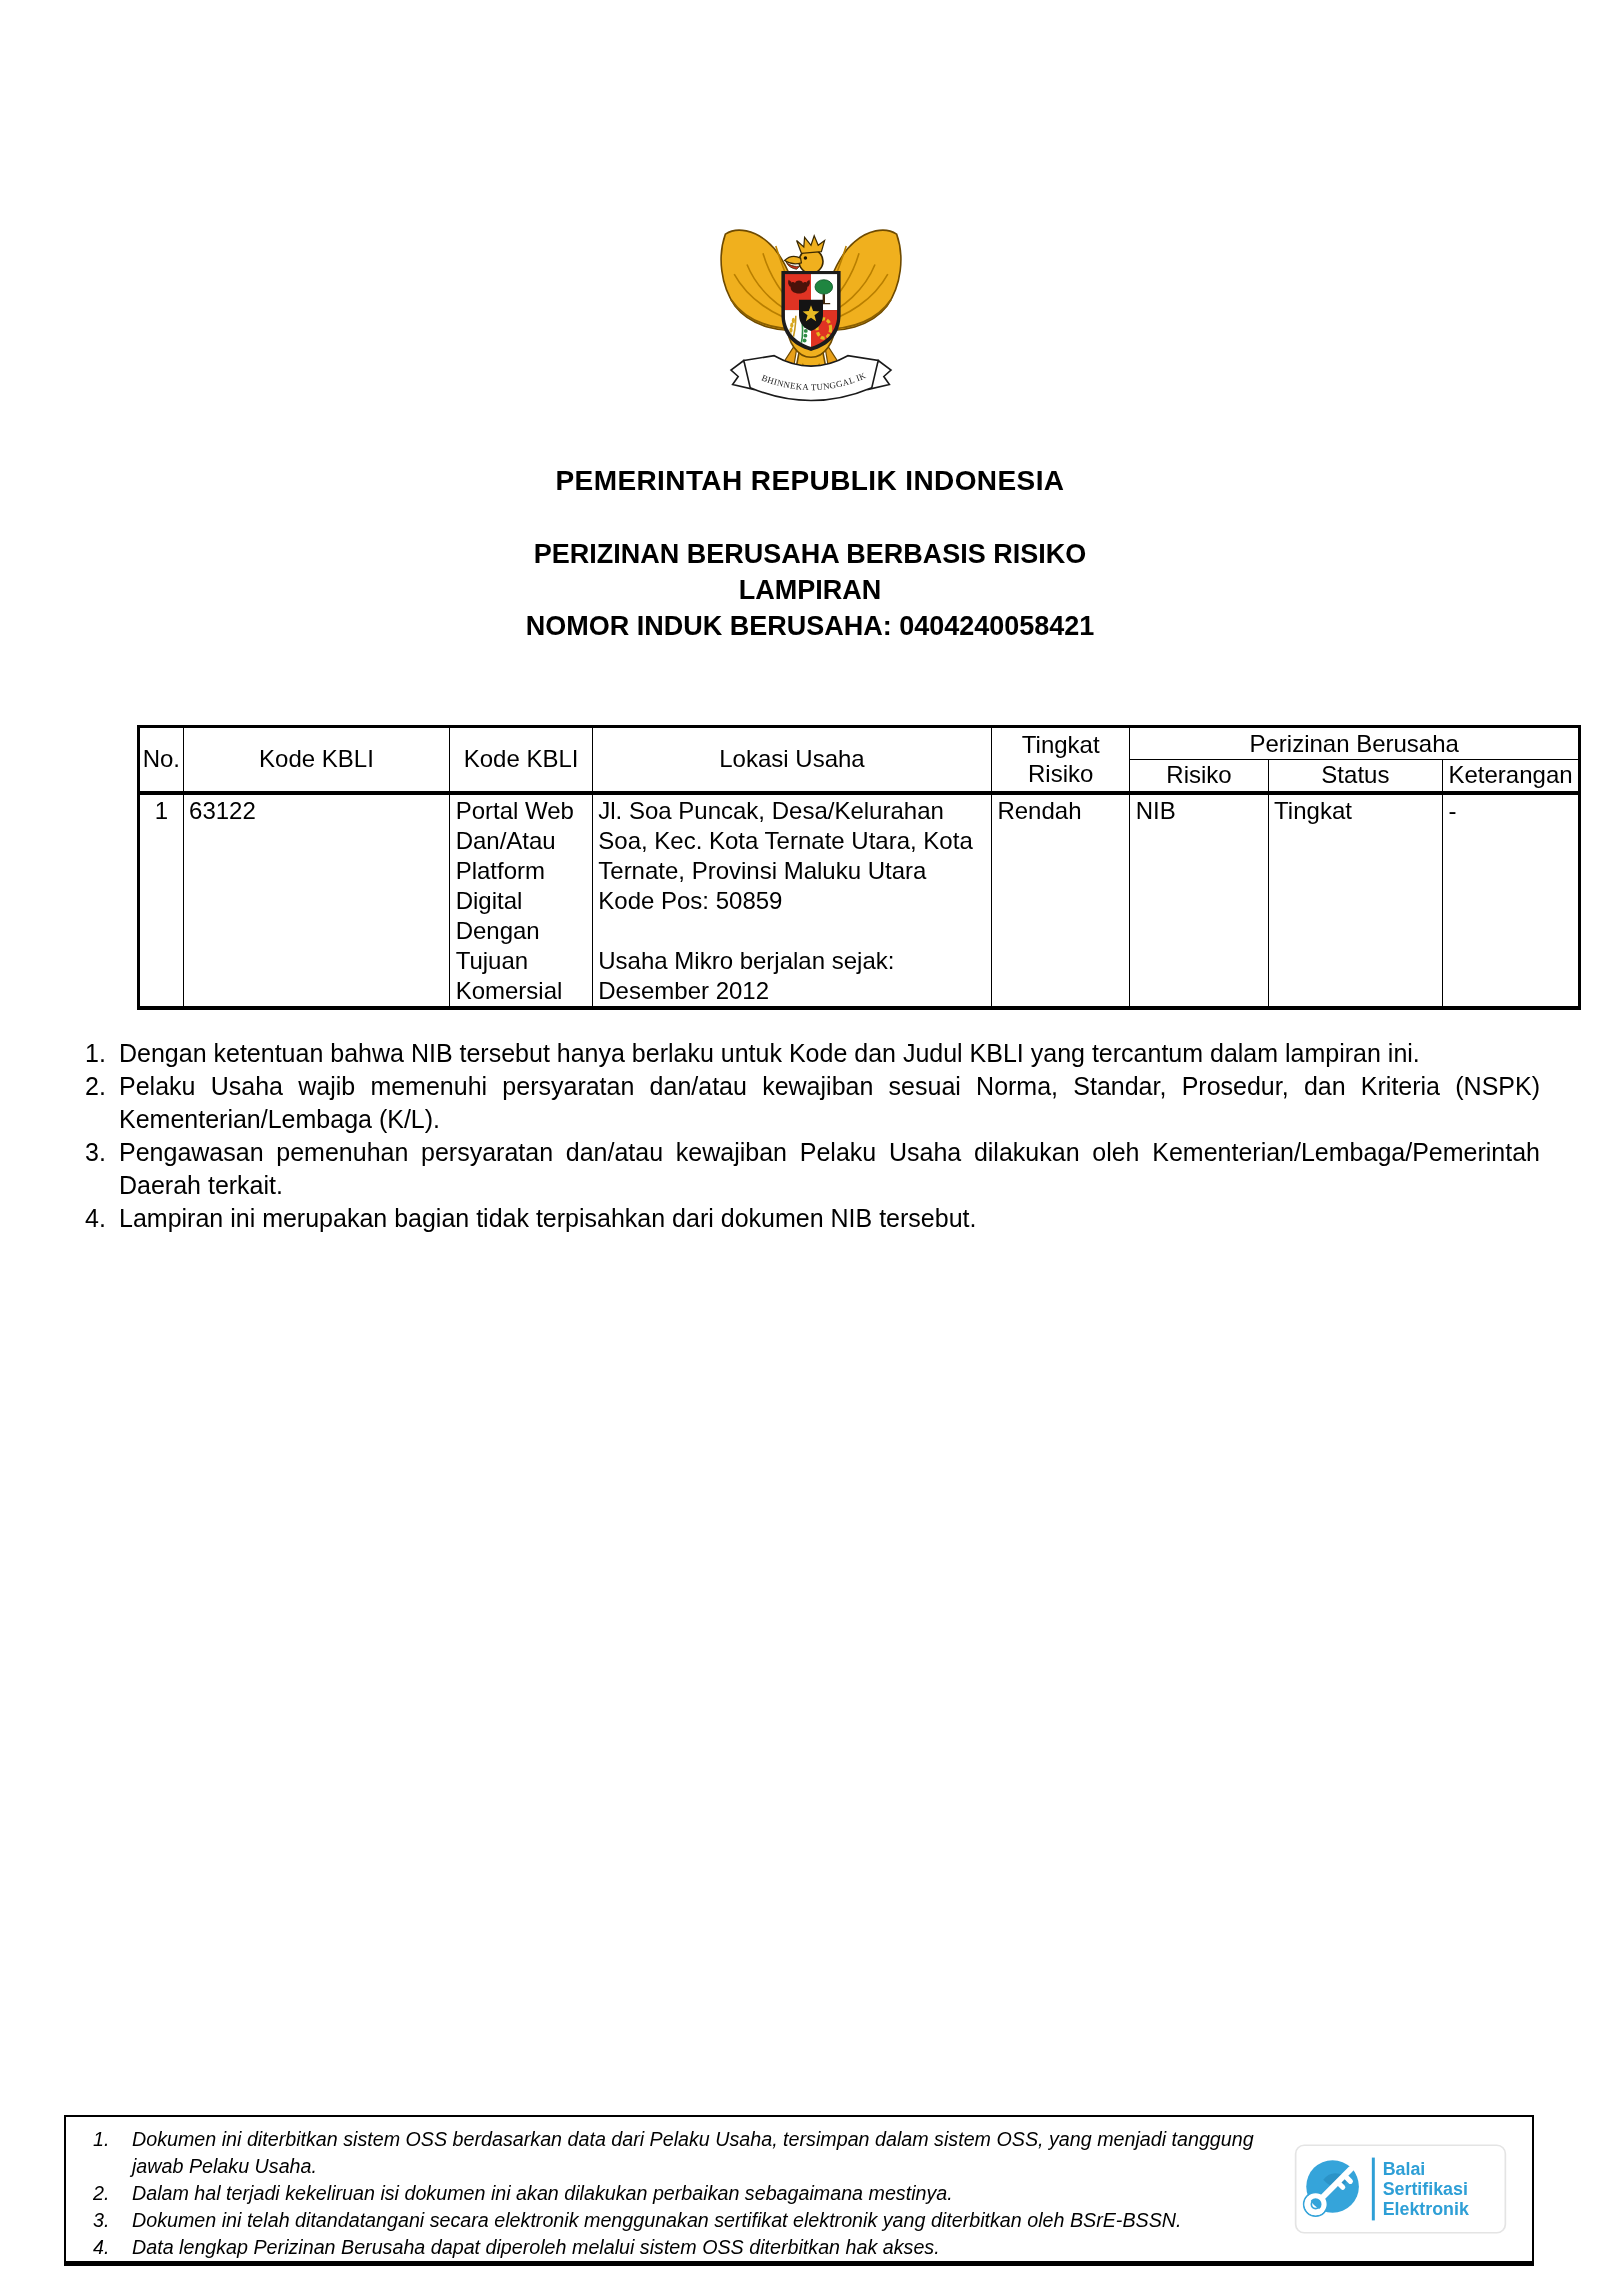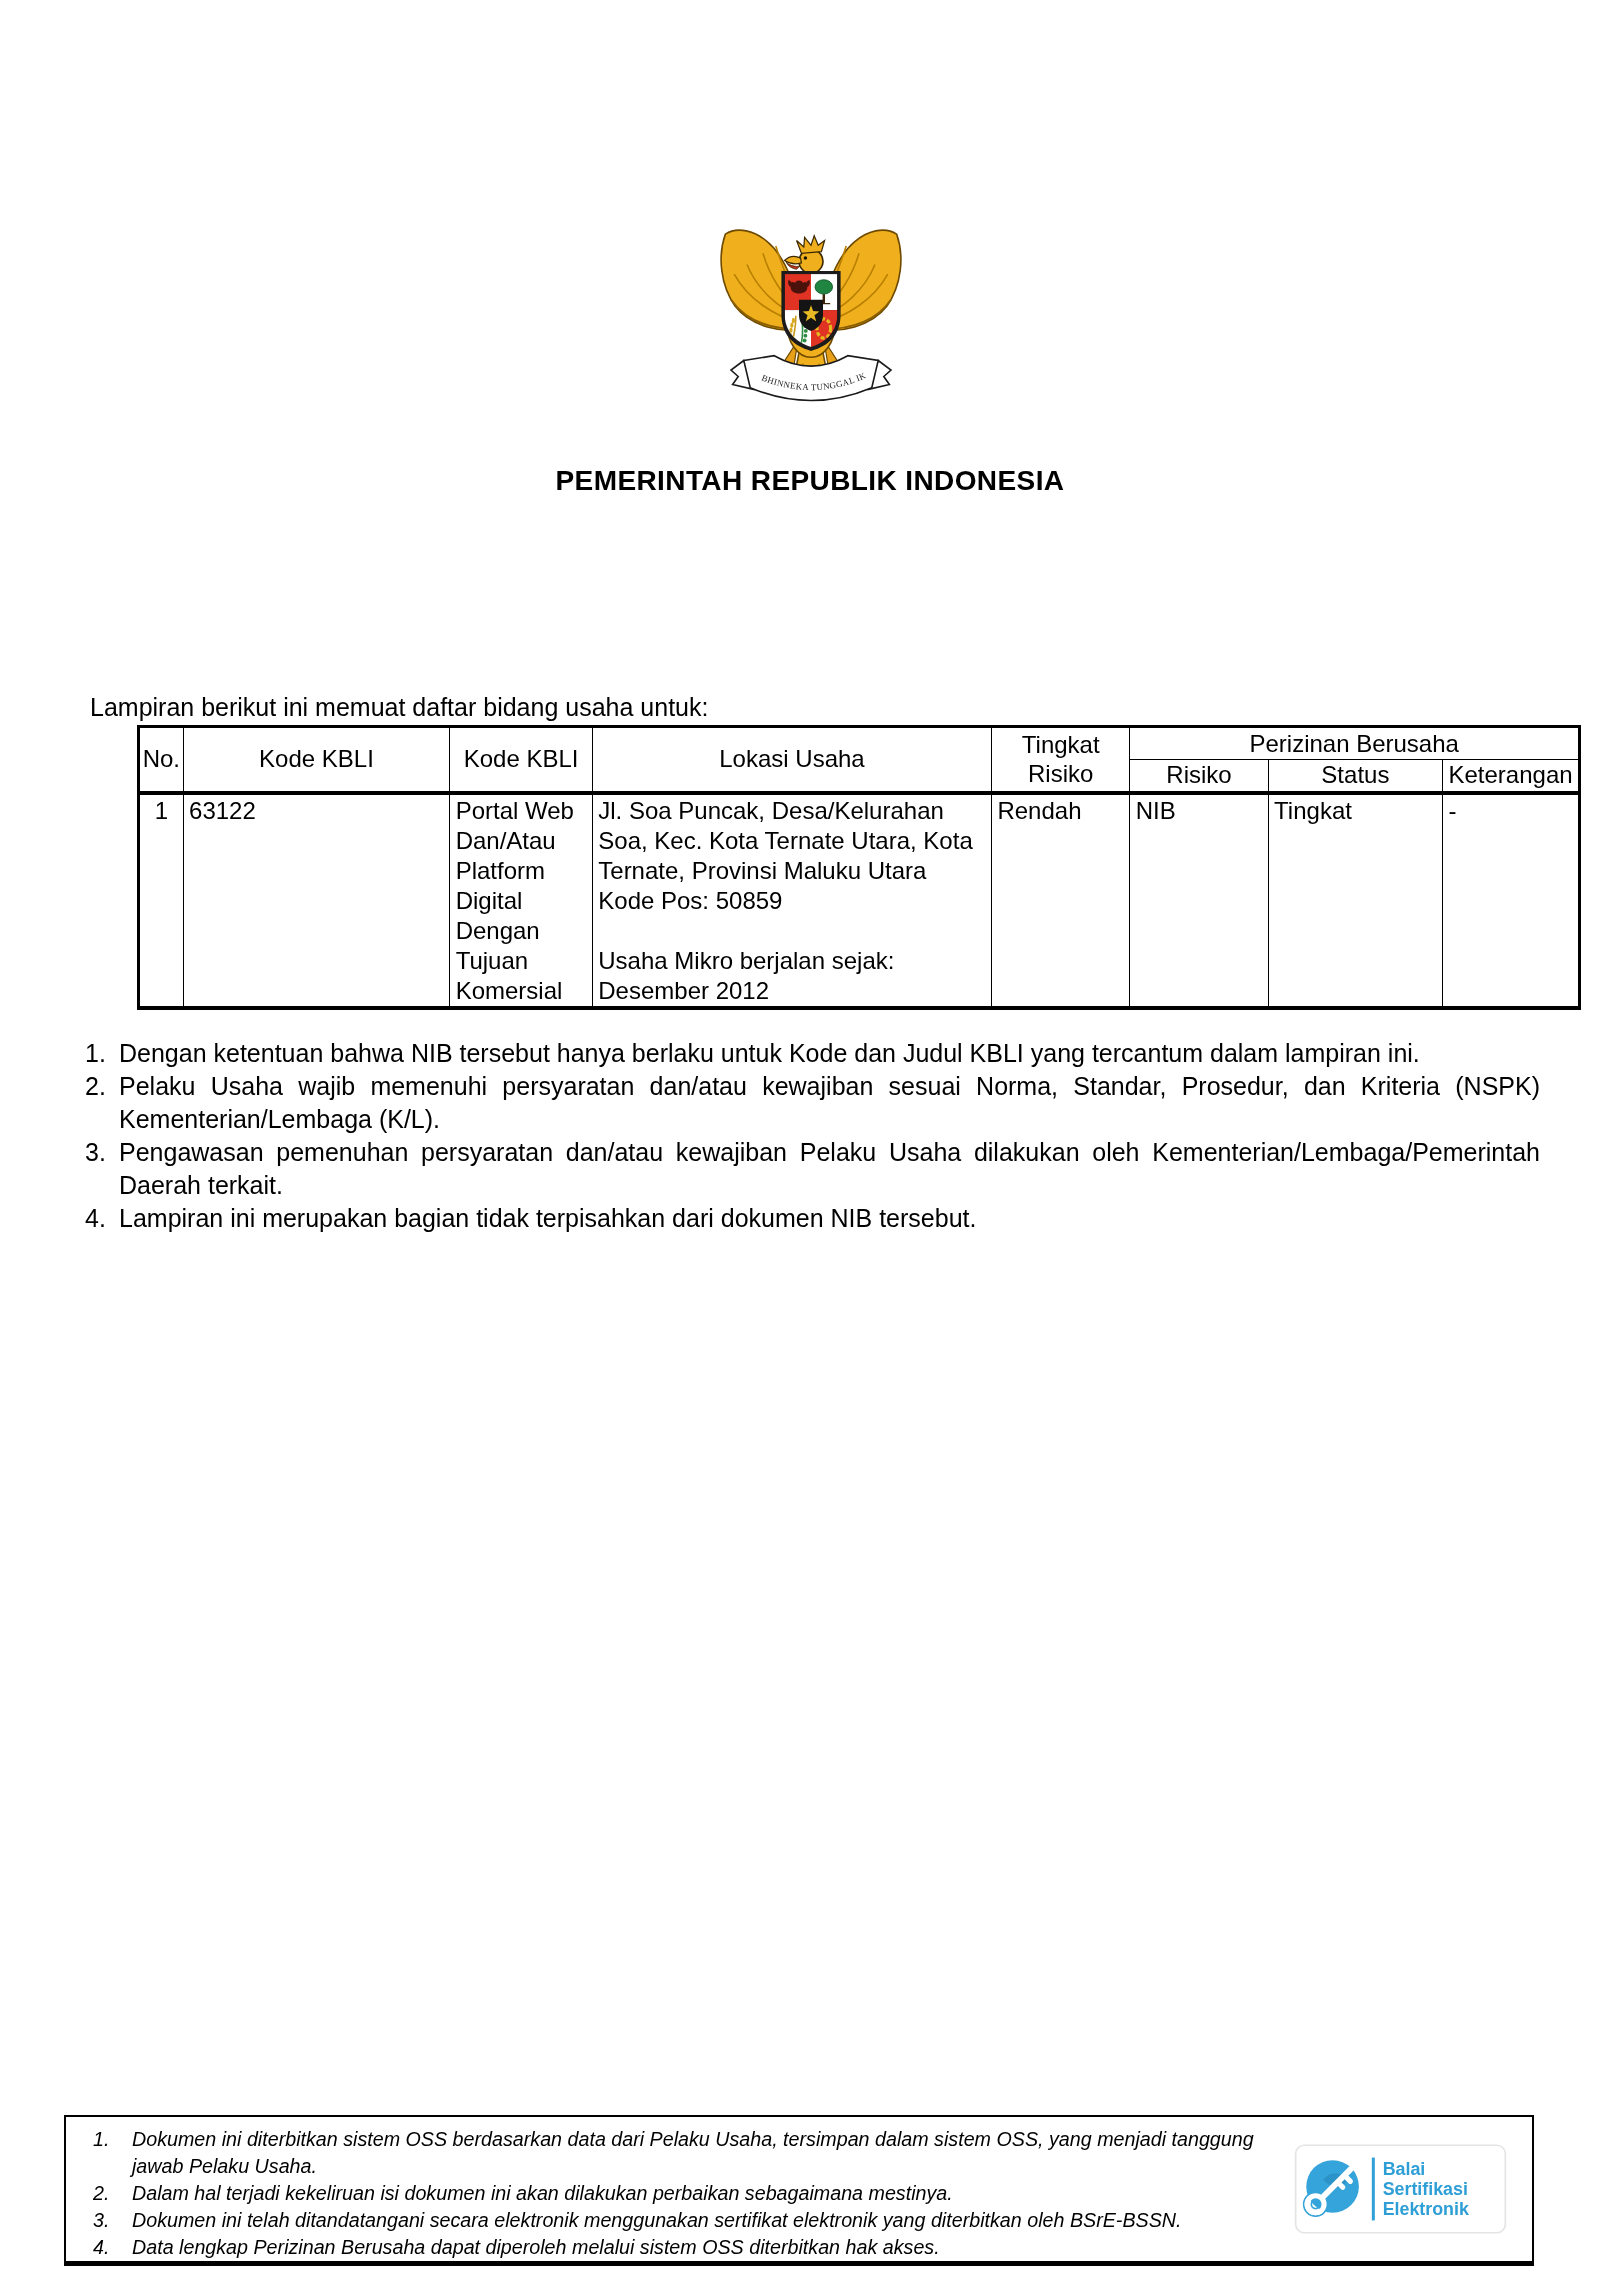--- a/index.html
+++ b/index.html
@@ -176,22 +176,26 @@
         <path d="M36,196 L74,190 Q120,216 166,190 L204,196 L196,230 Q120,262 44,230 Z" fill="#fff" stroke="#1a1a1a" stroke-width="2"></path>
         <path id="mottoPath" d="M52,218 Q120,248 188,218" fill="none"></path>
         <text font-size="11" fill="#1a1a1a" font-family="'Liberation Serif', serif" letter-spacing="0.5">
           <textPath href="#mottoPath" startOffset="6">BHINNEKA TUNGGAL IKA</textPath>
         </text>
       </g>
     </svg>
   </div>
 
   <div class="gov-title">PEMERINTAH REPUBLIK INDONESIA</div>
-
-  <div class="intro">Lampiran berikut ini memuat daftar bidang usaha untuk:</div>
+  <div class="doc-titles">
+    <div>PERIZINAN BERUSAHA BERBASIS RISIKO</div>
+    <div>LAMPIRAN</div>
+    <div>NOMOR INDUK BERUSAHA: 0404240058421</div>
+  </div>
+
 
   <table class="biz">
     <colgroup>
       <col class="col-no">
         <col class="col-kode">
         <col class="col-judul">
         <col class="col-lokasi">
       <col class="col-tingkat">
         <col class="col-jenis">
         <col class="col-status">

